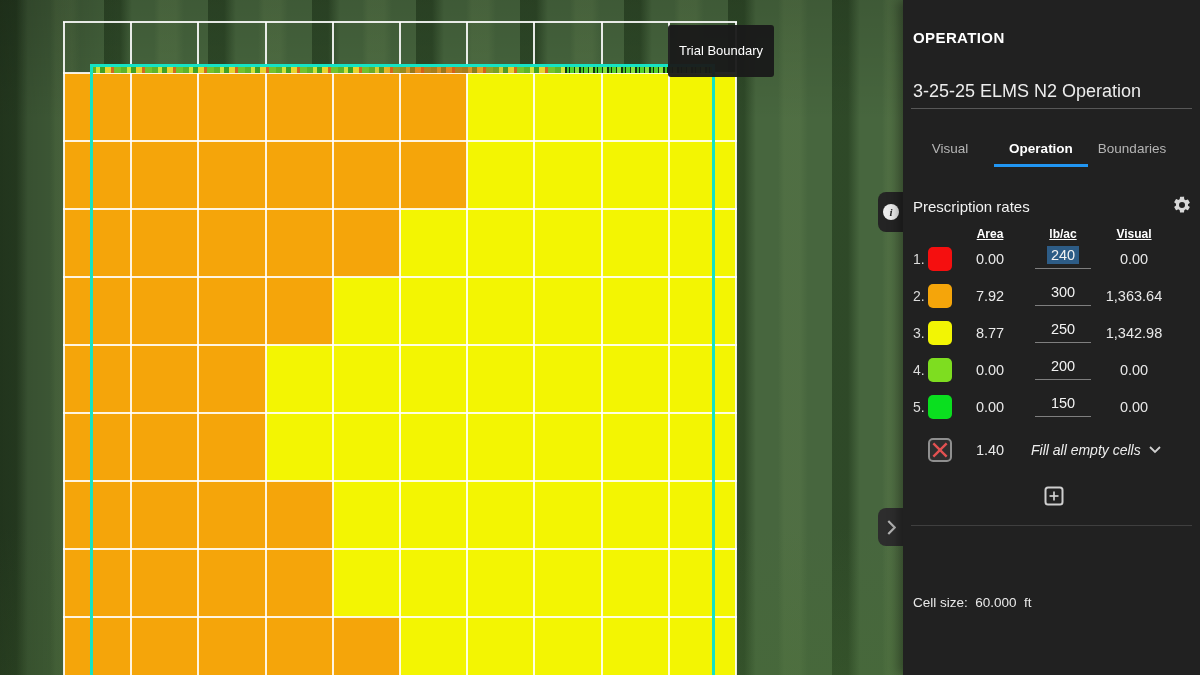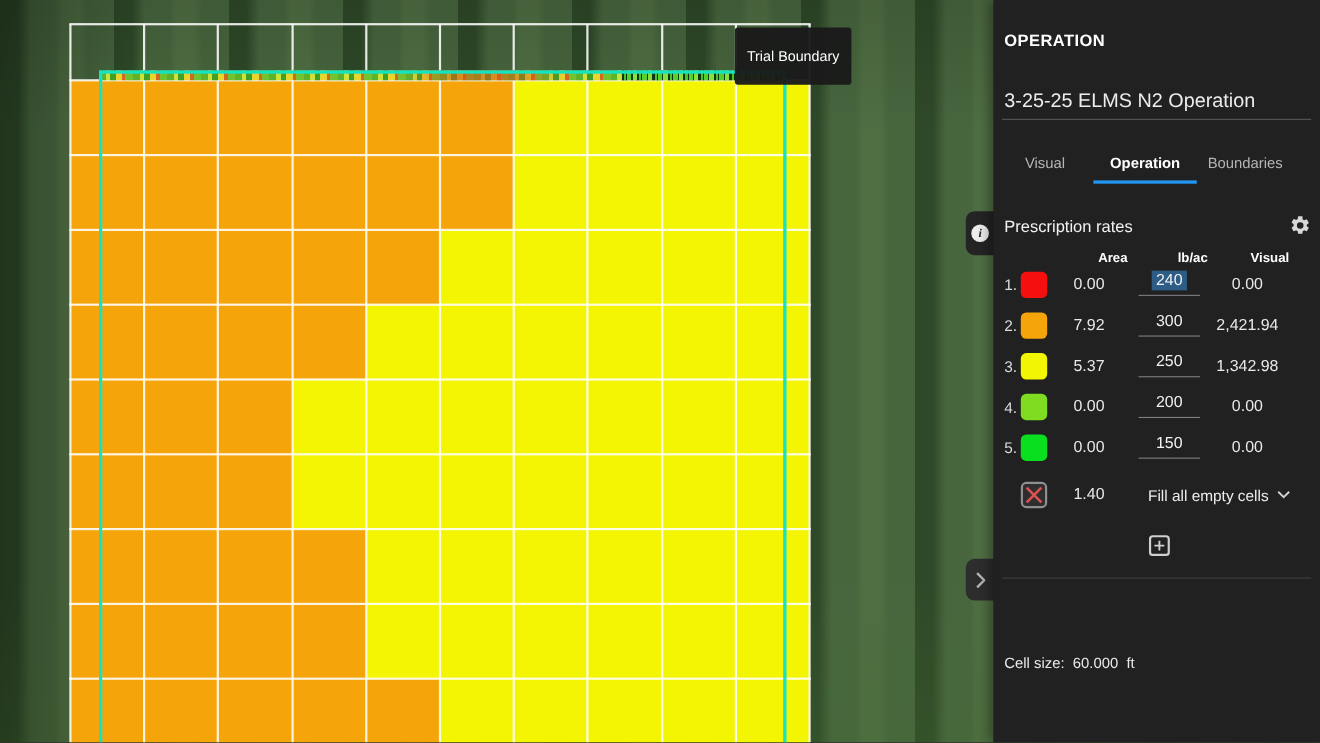--- a/index.html
+++ b/index.html
@@ -47,40 +47,40 @@
   .tabs{position:absolute;top:141px;left:17px;display:flex;}
   .tab{font-size:13.5px;color:#b5b5b5;text-align:center;padding-bottom:8px;
     border-bottom:3px solid transparent;cursor:pointer;}
   .tab-visual{width:60px;}
   .tab-operation{width:94px;margin-left:14px;}
   .tab-boundaries{width:80px;margin-left:4px;}
   .tab.active{color:#fff;font-weight:bold;}
   .rx-title{position:absolute;top:198px;left:10px;font-size:15px;color:#f2f2f2;}
   .gear{position:absolute;top:195px;right:8px;width:20px;height:20px;cursor:pointer;}
   .rx-cols{position:absolute;top:227px;left:0;right:0;font-size:12px;font-weight:bold;color:#fff;height:14px;}
-  .rx-cols span{position:absolute;text-align:right;}
+  .rx-cols span{position:absolute;text-align:center;text-decoration:underline;}
   .col-area{left:52px;width:70px;}
   .col-rate{left:125px;width:70px;}
   .col-amount{left:193px;width:76px;}
   .rows{position:absolute;top:240px;left:0;right:0;}
   .rate-row{position:relative;height:37px;}
   .fill-row{height:44px;margin-top:3px;}
   .idx{position:absolute;left:10px;top:50%;transform:translateY(-50%);font-size:14px;color:#dcdcdc;}
   .swatch{position:absolute;left:25px;top:50%;transform:translateY(-50%);width:24px;height:24px;
     border-radius:5px;cursor:pointer;}
   .swatch.excluded{background:#2e2e2e;border:2px solid #8f8f8f;box-sizing:border-box;
     display:flex;align-items:center;justify-content:center;}
   .cell-val{position:absolute;top:50%;transform:translateY(-50%);text-align:center;font-size:14.5px;color:#e9e9e9;}
   .area-val{left:52px;width:70px;}
   .amount-val{left:193px;width:76px;}
   .rate-box{position:absolute;left:132px;width:56px;top:6px;text-align:center;
     border-bottom:1px solid #7f7f7f;padding-bottom:4px;cursor:text;}
   .rate-value{font-size:14.5px;color:#f2f2f2;padding:1px 4px;}
   .fill-action{position:absolute;left:128px;top:50%;transform:translateY(-50%);width:155px;
-    display:flex;align-items:center;justify-content:center;gap:8px;font-size:14px;color:#ededed;cursor:pointer;}
+    display:flex;align-items:center;gap:8px;font-size:14px;color:#ededed;cursor:pointer;font-style:italic;}
   .add-btn{position:absolute;top:486px;left:141px;width:20px;height:20px;cursor:pointer;}
   .stats{position:absolute;top:535px;left:10px;font-size:13.5px;color:#e9e9e9;line-height:27px;white-space:pre;}
 </style>
 </head>
 <body>
 
 <div class="screen">
 
   <div class="map">
     <div id="grid-layer">
@@ -242,27 +242,27 @@
         <span class="cell-val area-val">0.00</span>
         <span class="rate-box"><span class="rate-value" style="background: rgb(45, 92, 134);">240</span></span>
         <span class="cell-val amount-val">0.00</span>
       </div>
 
       <div class="rate-row">
         <span class="idx">2.</span>
         <span class="swatch" style="background: rgb(245, 165, 10);"></span>
         <span class="cell-val area-val">7.92</span>
         <span class="rate-box"><span class="rate-value">300</span></span>
-        <span class="cell-val amount-val">2,421.94</span>
+        <span class="cell-val amount-val">1,363.64</span>
       </div>
 
       <div class="rate-row">
         <span class="idx">3.</span>
         <span class="swatch" style="background: rgb(242, 245, 4);"></span>
-        <span class="cell-val area-val">5.37</span>
+        <span class="cell-val area-val">8.77</span>
         <span class="rate-box"><span class="rate-value">250</span></span>
         <span class="cell-val amount-val">1,342.98</span>
       </div>
 
       <div class="rate-row">
         <span class="idx">4.</span>
         <span class="swatch" style="background: rgb(126, 221, 32);"></span>
         <span class="cell-val area-val">0.00</span>
         <span class="rate-box"><span class="rate-value">200</span></span>
         <span class="cell-val amount-val">0.00</span>

